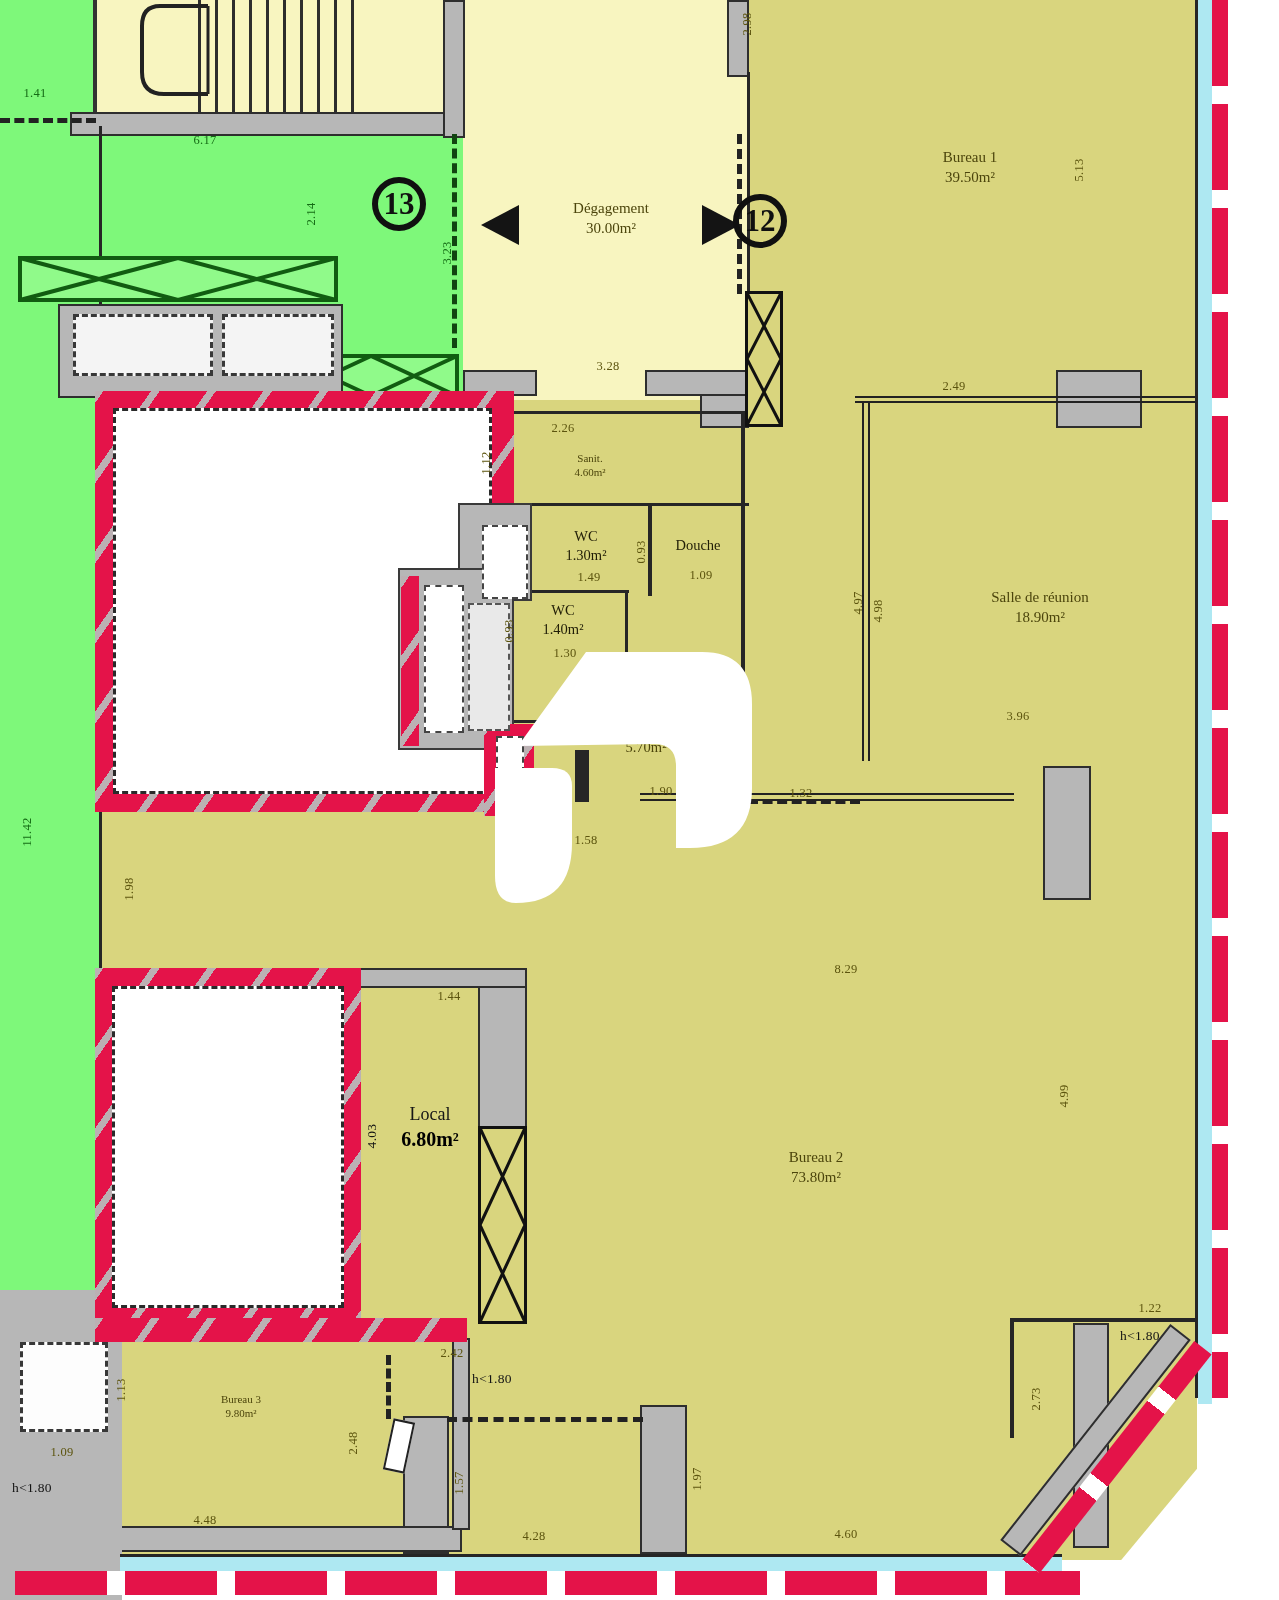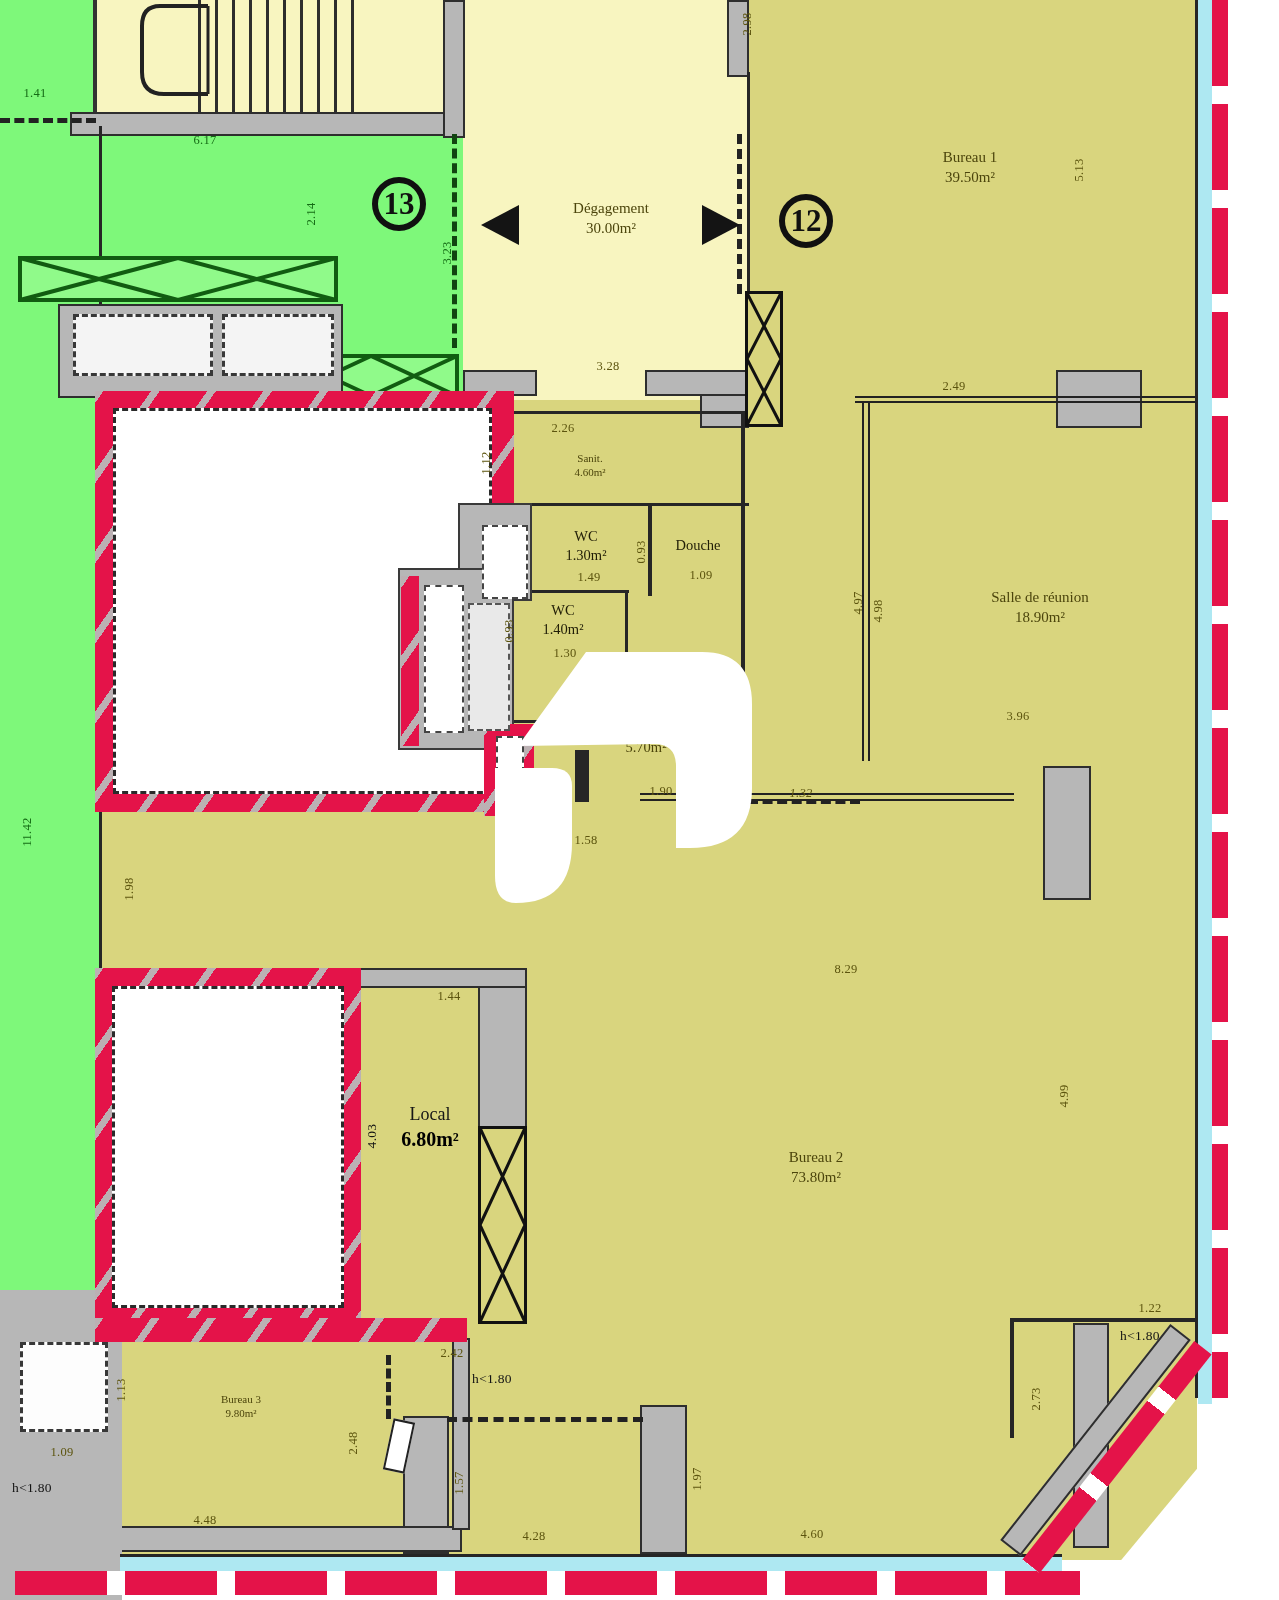--- a/index.html
+++ b/index.html
@@ -208,40 +208,40 @@
         <span class="nm">Local</span>
         <span class="ar">6.80m²</span>
       </div>
       <div class="room-label olive md" style="left: 241px; top: 1406px;">
         <span class="nm">Bureau 3</span>
         <span class="ar">9.80m²</span>
       </div>
     </div>
   <div id="markers" class="abs" style="left:0;top:0;width:100%;height:100%;">
       <div class="marker" style="left: 399px; top: 204px;">13</div>
-      <div class="marker" style="left: 806px; top: 221px;">12</div>
+      <div class="marker" style="left: 760px; top: 221px;">12</div>
     </div>
   <div id="dims" class="abs" style="left:0;top:0;width:100%;height:100%;">
       <span class="dim g" style="left: 35px; top: 93px;">1.41</span>
       <span class="dim g" style="left: 205px; top: 140px;">6.17</span>
       <span class="dim rot g" style="left: 311px; top: 214px;">2.14</span>
       <span class="dim rot g" style="left: 447px; top: 253px;">3.23</span>
       <span class="dim rot g" style="left: 27px; top: 832px;">11.42</span>
       <span class="dim rot o" style="left: 747px; top: 24px;">2.98</span>
       <span class="dim rot o" style="left: 1079px; top: 170px;">5.13</span>
       <span class="dim o" style="left: 608px; top: 366px;">3.28</span>
       <span class="dim o" style="left: 563px; top: 428px;">2.26</span>
       <span class="dim rot o" style="left: 486px; top: 463px;">1.12</span>
       <span class="dim o" style="left: 589px; top: 577px;">1.49</span>
       <span class="dim rot o" style="left: 641px; top: 552px;">0.93</span>
       <span class="dim o" style="left: 701px; top: 575px;">1.09</span>
       <span class="dim o" style="left: 565px; top: 653px;">1.30</span>
       <span class="dim rot o" style="left: 509px; top: 631px;">0.93</span>
       <span class="dim o" style="left: 661px; top: 791px;">1.90</span>
-      <span class="dim o" style="left: 801px; top: 793px; font-style: italic;">1.32</span>
+      <span class="dim o" style="left: 801px; top: 793px;">1.32</span>
       <span class="dim o" style="left: 586px; top: 840px;">1.58</span>
       <span class="dim o" style="left: 954px; top: 386px;">2.49</span>
       <span class="dim rot o" style="left: 858px; top: 603px;">4.97</span>
       <span class="dim rot o" style="left: 878px; top: 611px;">4.98</span>
       <span class="dim o" style="left: 1018px; top: 716px; text-align: center;">3.96</span>
       <span class="dim rot o" style="left: 129px; top: 889px;">1.98</span>
       <span class="dim o" style="left: 846px; top: 969px;">8.29</span>
       <span class="dim rot o" style="left: 1064px; top: 1096px;">4.99</span>
       <span class="dim o" style="left: 449px; top: 996px;">1.44</span>
       <span class="dim rot k" style="left: 372px; top: 1136px;">4.03</span>
@@ -251,21 +251,21 @@
       <span class="dim rot o" style="left: 1036px; top: 1399px;">2.73</span>
       <span class="dim rot o" style="left: 121px; top: 1390px;">1.13</span>
       <span class="dim o" style="left: 62px; top: 1452px;">1.09</span>
       <span class="dim k" style="left: 32px; top: 1488px;">h&lt;1.80</span>
       <span class="dim rot o" style="left: 353px; top: 1443px;">2.48</span>
       <span class="dim o" style="left: 205px; top: 1520px;">4.48</span>
       <span class="dim k" style="left: 492px; top: 1379px;">h&lt;1.80</span>
       <span class="dim rot o" style="left: 459px; top: 1483px;">1.57</span>
       <span class="dim o" style="left: 534px; top: 1536px;">4.28</span>
       <span class="dim rot o" style="left: 697px; top: 1479px;">1.97</span>
-      <span class="dim o" style="left: 812px; top: 1534px;">4.60</span>
+      <span class="dim o" style="left: 846px; top: 1534px;">4.60</span>
     </div>
 
   <svg style="left:0;top:0;z-index:40;" width="1279" height="1600" viewBox="0 0 1279 1600">
     <path d="M518 746 L586 652 H702 Q752 652 752 704 V788 Q752 848 690 848 L676 848 V766 Q676 744 654 744 Z" fill="#ffffff"></path>
     <path d="M495 768 H552 Q572 768 572 786 V843 Q572 903 516 903 Q495 903 495 876 Z" fill="#ffffff"></path>
   </svg>
 
 </div>
 
 </body></html>

